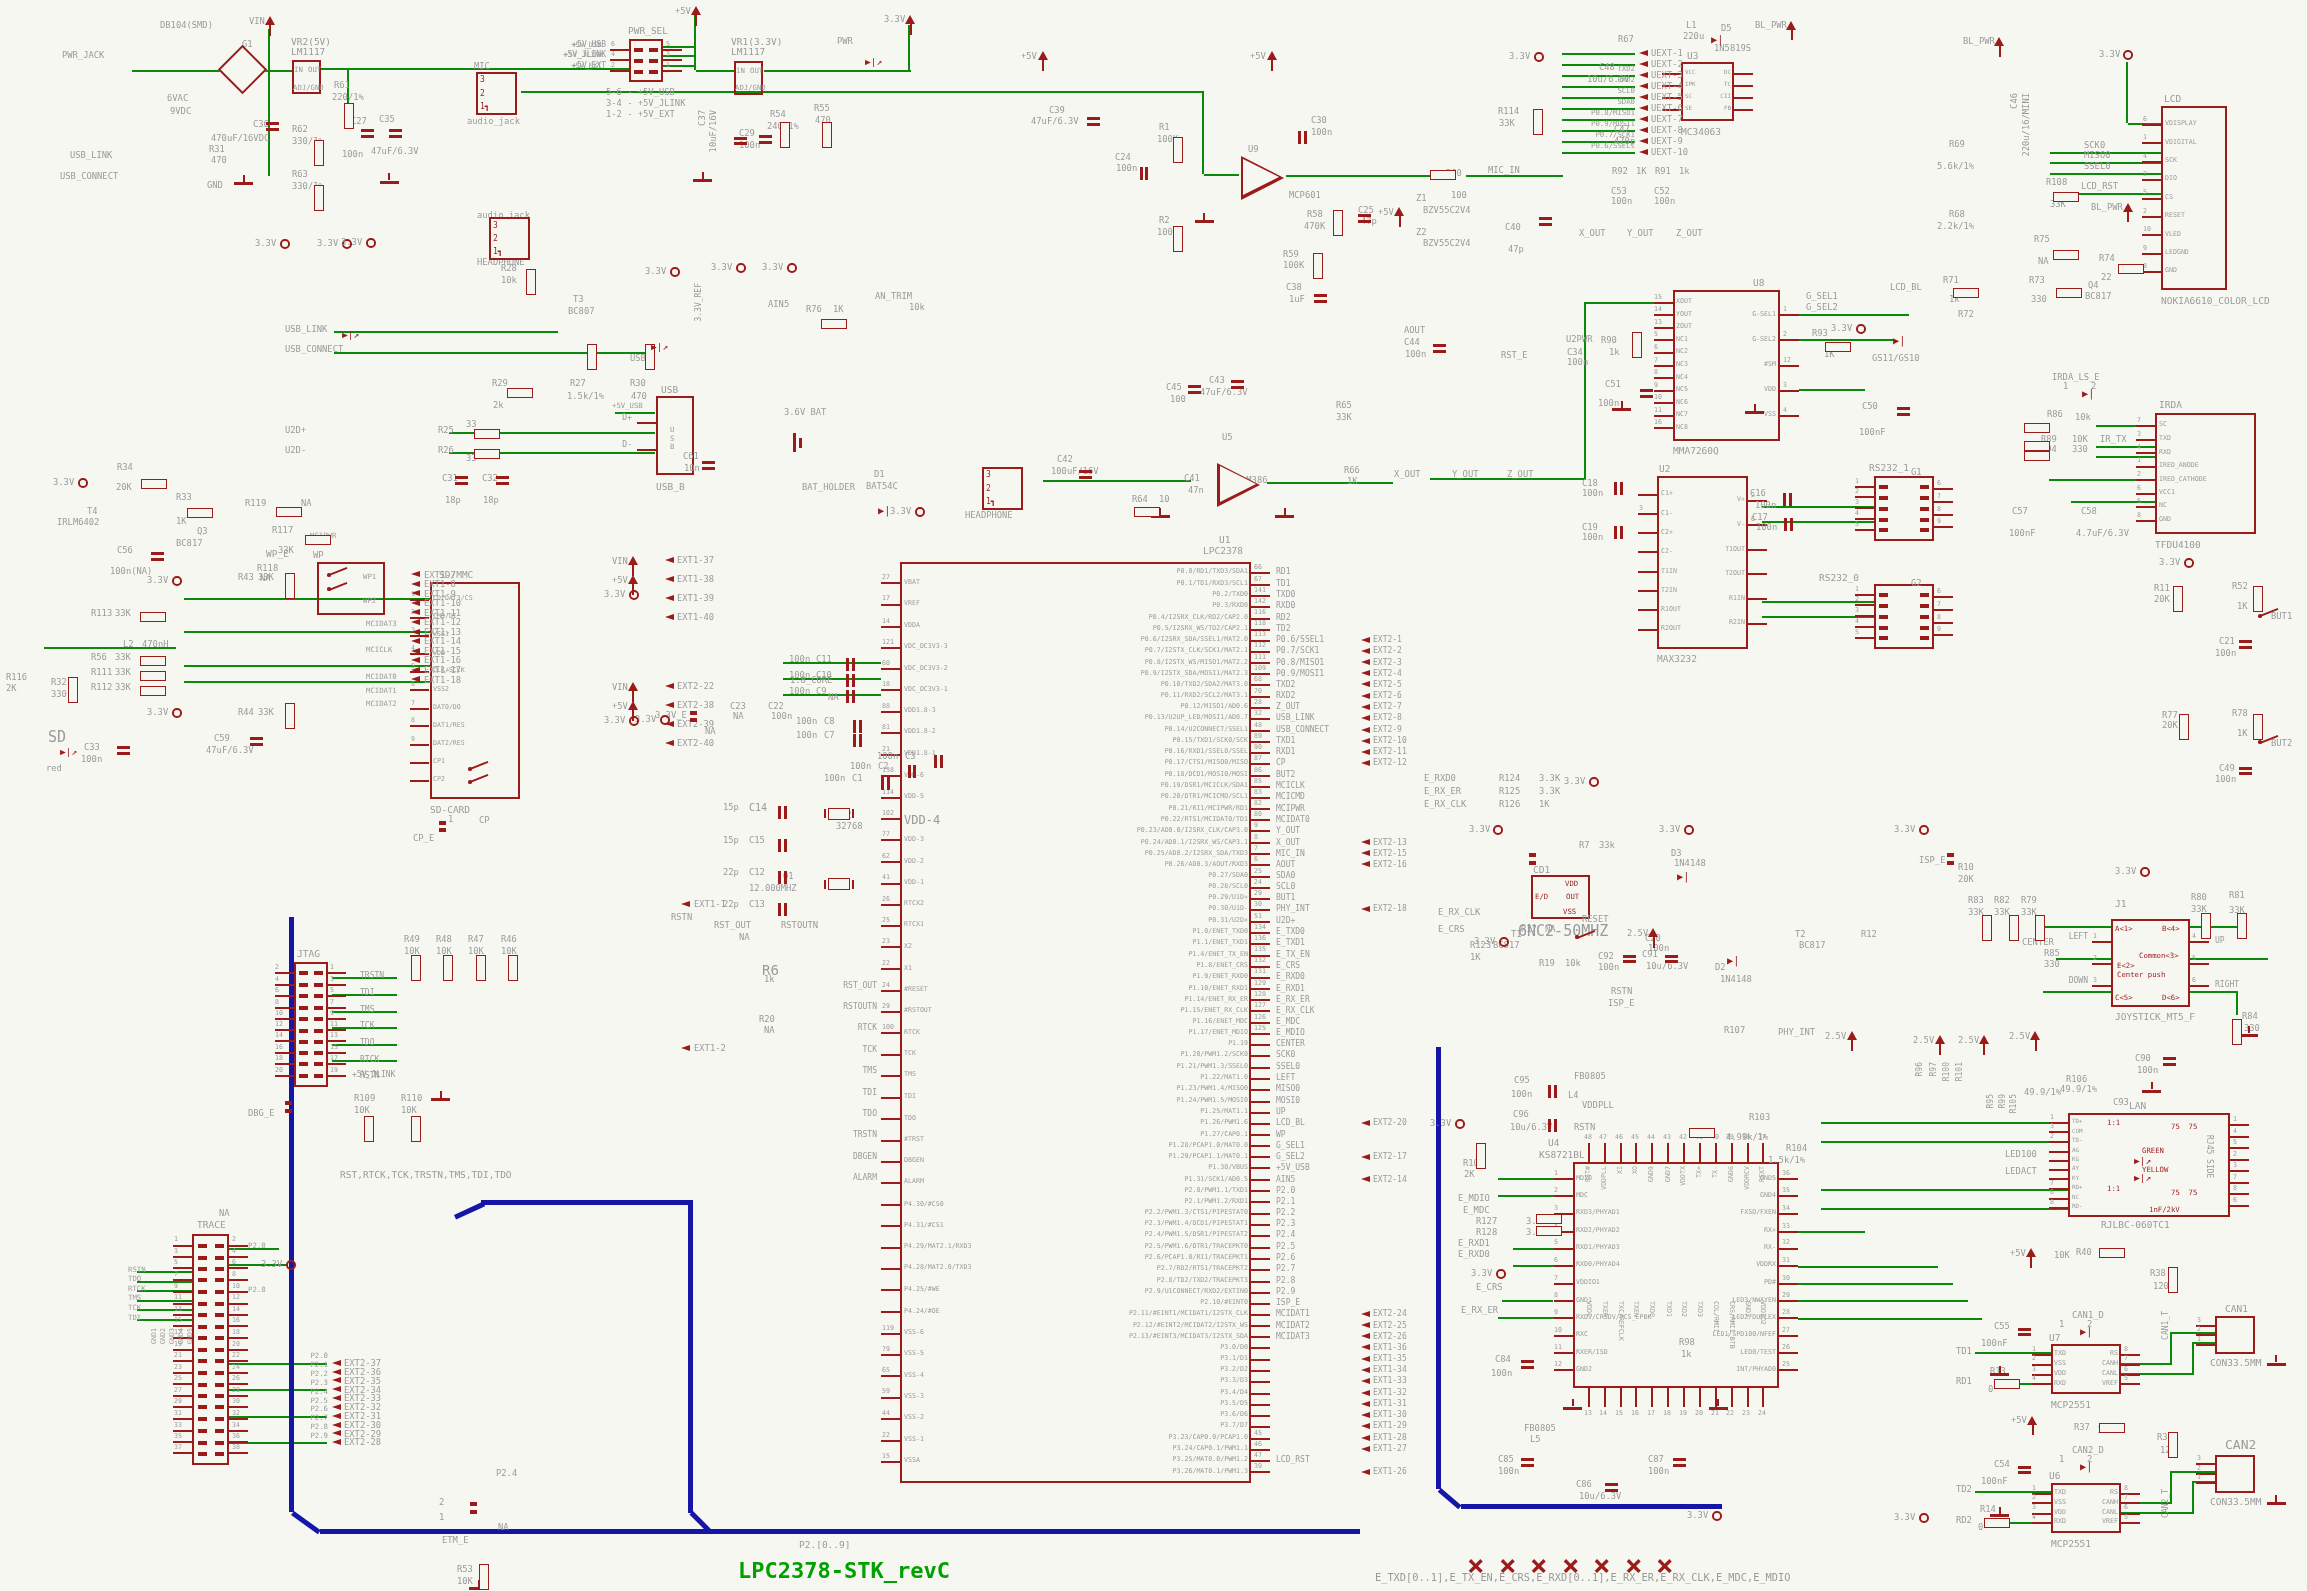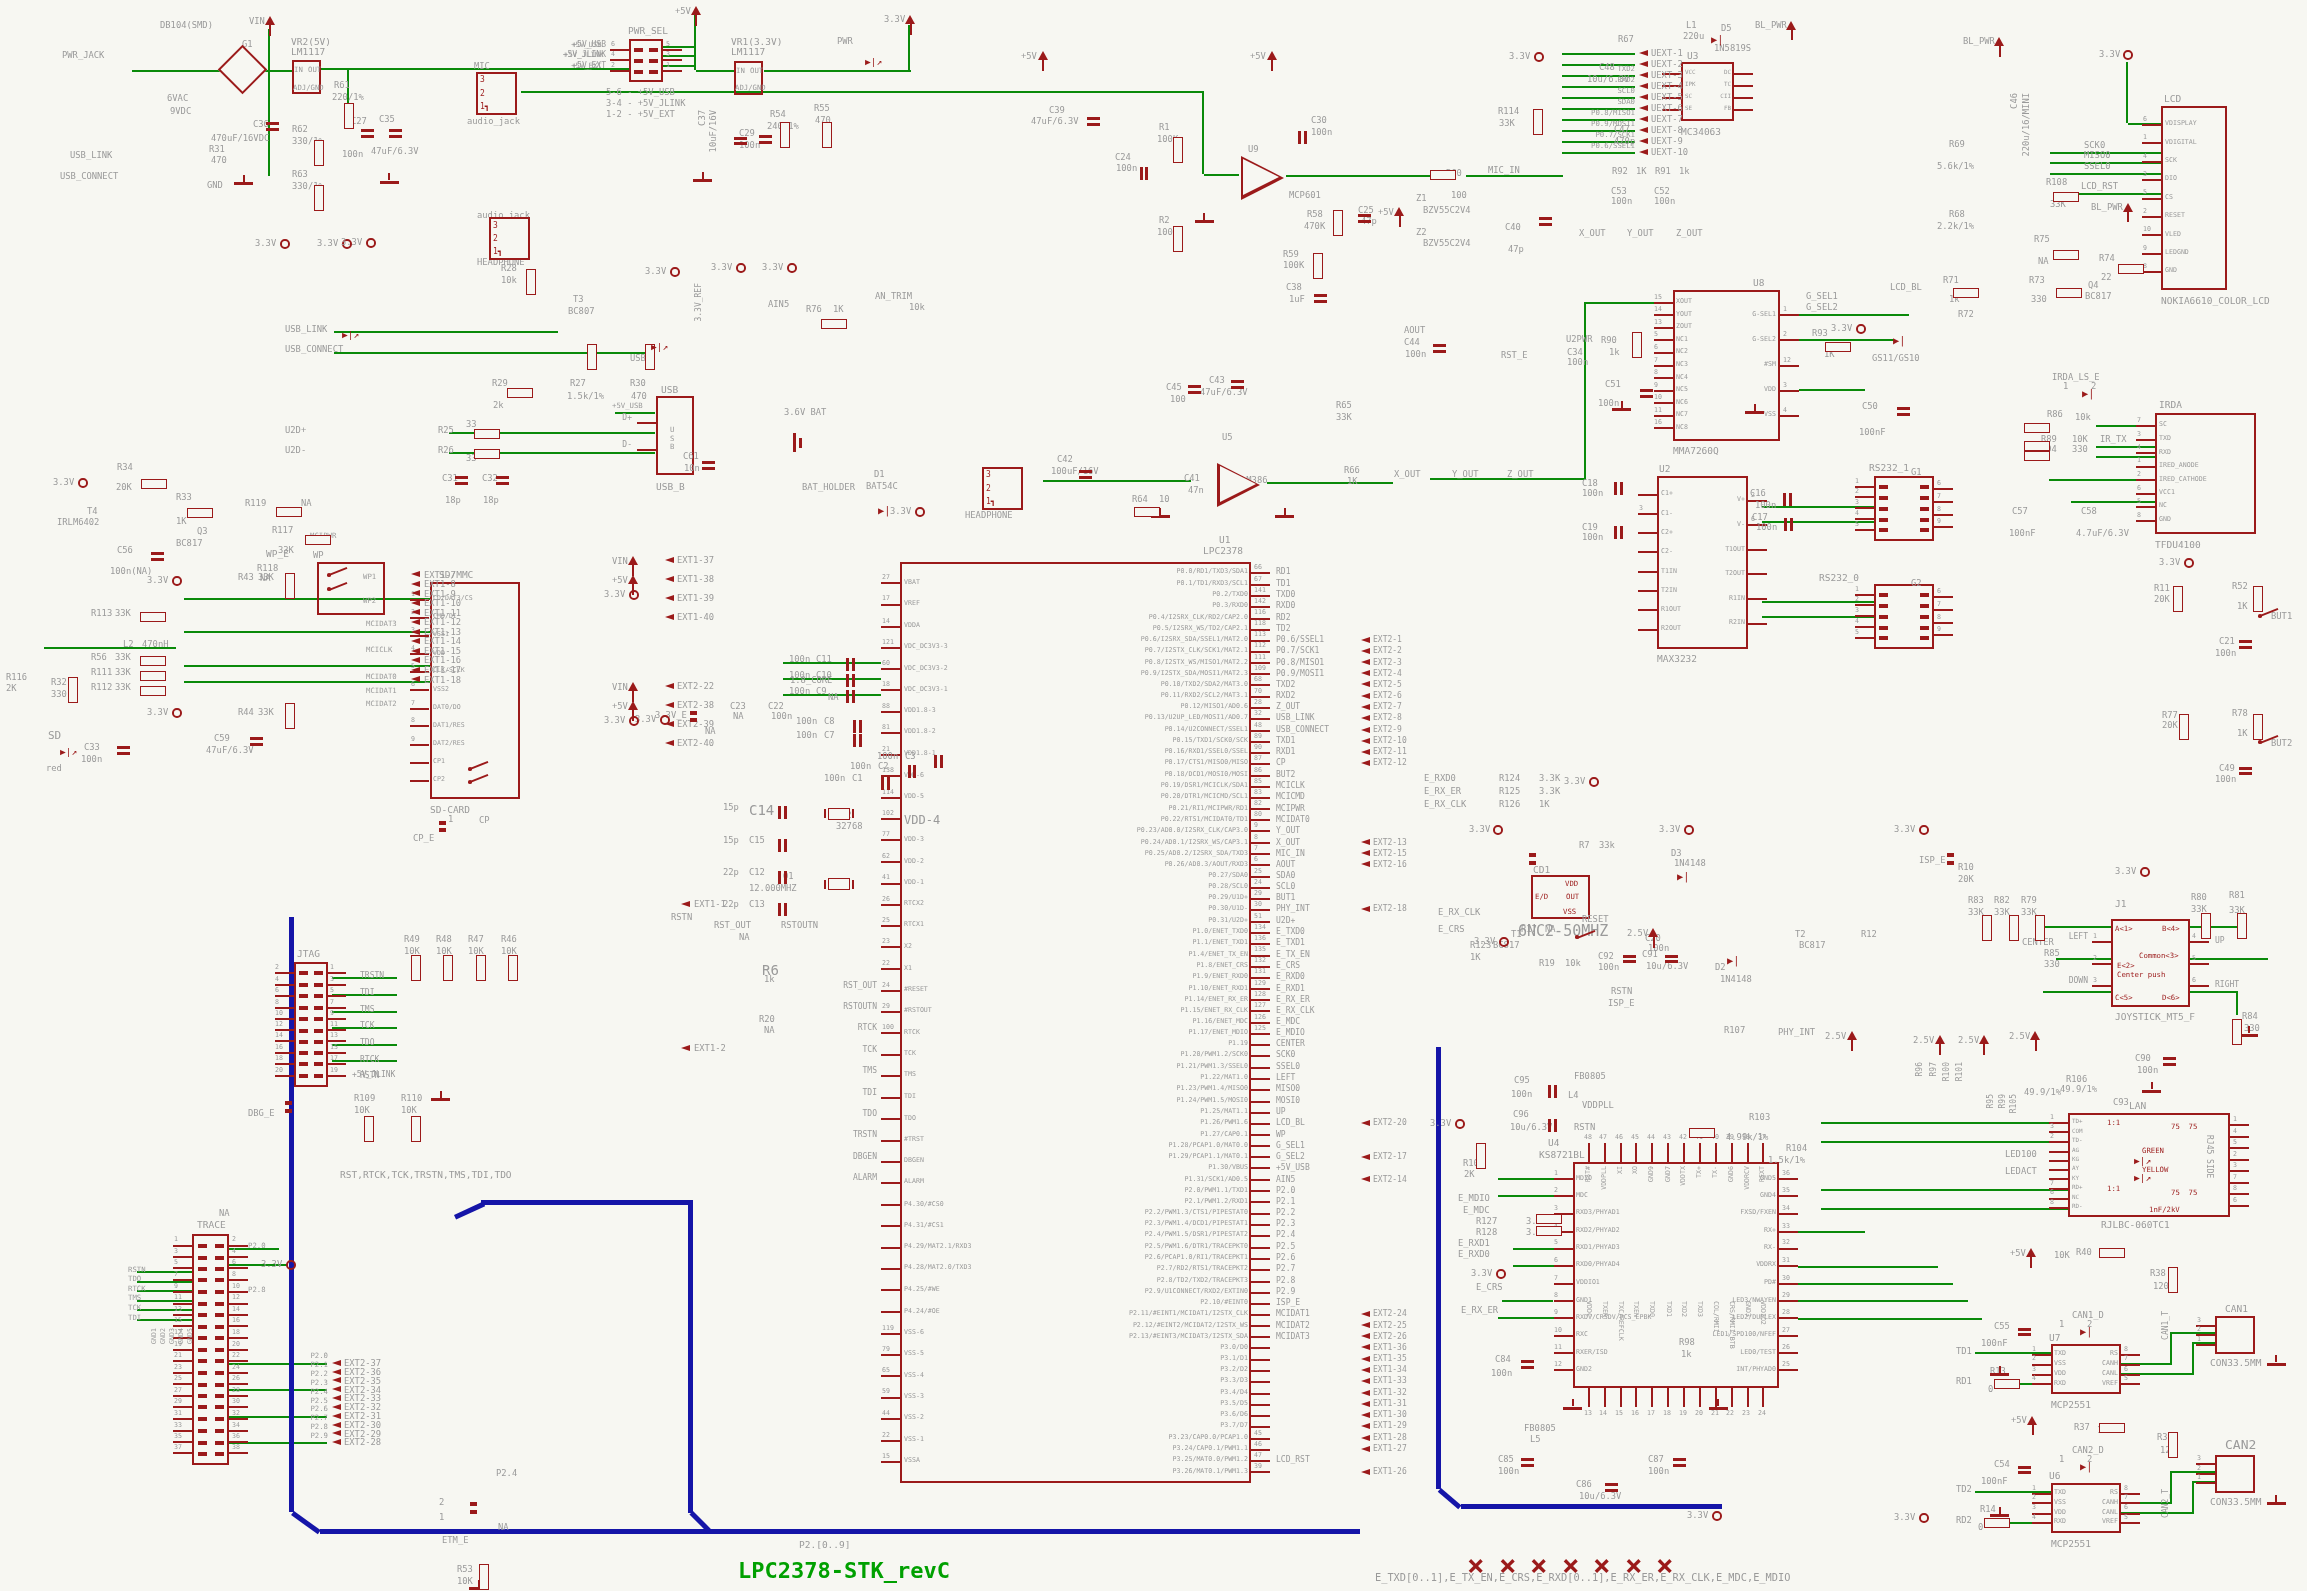--- a/index.html
+++ b/index.html
@@ -1791,21 +1791,21 @@
     <div class="lbl" style="left: 51px; top: 678px; font-size: 8.8px;">R32</div>
     <div class="lbl" style="left: 51px; top: 690px; font-size: 8.8px;">330</div>
     <div class="lbl" style="left: 5.9px; top: 673px; font-size: 8.8px;">R116</div>
     <div class="lbl" style="left: 5.9px; top: 684px; font-size: 8.8px;">2K</div>
     <div class="lbl" style="left: 123px; top: 640px; font-size: 8.8px;">L2</div>
     <div class="lbl" style="left: 142px; top: 640px; font-size: 8.8px;">470nH</div>
     <div class="lbl" style="left: 214px; top: 734px; font-size: 8.8px;">C59</div>
     <div class="lbl" style="left: 206px; top: 746px; font-size: 8.8px;">47uF/6.3V</div>
     <div class="lbl" style="left: 84px; top: 743px; font-size: 8.8px;">C33</div>
     <div class="lbl" style="left: 81px; top: 755px; font-size: 8.8px;">100n</div>
-    <div class="lbl" style="left: 48px; top: 730px; font-size: 11px;">SD</div>
+    <div class="lbl" style="left: 48px; top: 730px; font-size: 15px;">SD</div>
     <div class="lbl" style="left: 46px; top: 764px; font-size: 8.8px;">red</div>
     <div class="lbl" style="left: 413px; top: 834px; font-size: 8.8px;">CP_E</div>
     <div class="lbl" style="left: 479px; top: 816px; font-size: 8.8px;">CP</div>
     <div class="lbl" style="left: 448px; top: 815px; font-size: 8.8px;">1</div>
     <div class="lbl" style="left: 313px; top: 551px; font-size: 8.8px;">WP</div>
     <div class="lbl" style="left: 366px; top: 620px; font-size: 7.3px;">MCIDAT3</div>
     <div class="lbl" style="left: 366px; top: 646px; font-size: 7.3px;">MCICLK</div>
     <div class="lbl" style="left: 366px; top: 673px; font-size: 7.3px;">MCIDAT0</div>
     <div class="lbl" style="left: 366px; top: 687px; font-size: 7.3px;">MCIDAT1</div>
     <div class="lbl" style="left: 366px; top: 700px; font-size: 7.3px;">MCIDAT2</div>
@@ -1827,21 +1827,21 @@
     <div class="lbl" style="left: 824px; top: 717px; font-size: 8.8px;">C8</div>
     <div class="lbl" style="left: 796px; top: 731px; font-size: 8.8px;">100n</div>
     <div class="lbl" style="left: 824px; top: 731px; font-size: 8.8px;">C7</div>
     <div class="lbl" style="left: 877px; top: 752px; font-size: 8.8px;">100n</div>
     <div class="lbl" style="left: 905px; top: 752px; font-size: 8.8px;">C3</div>
     <div class="lbl" style="left: 850px; top: 762px; font-size: 8.8px;">100n</div>
     <div class="lbl" style="left: 878px; top: 762px; font-size: 8.8px;">C2</div>
     <div class="lbl" style="left: 824px; top: 774px; font-size: 8.8px;">100n</div>
     <div class="lbl" style="left: 852px; top: 774px; font-size: 8.8px;">C1</div>
     <div class="lbl" style="left: 723px; top: 803px; font-size: 8.8px;">15p</div>
-    <div class="lbl" style="left: 749px; top: 803px; font-size: 14px;">C14</div>
+    <div class="lbl" style="left: 749px; top: 803px; font-size: 10px;">C14</div>
     <div class="lbl" style="left: 841px; top: 811px; font-size: 8.8px;">Q2</div>
     <div class="lbl" style="left: 836px; top: 822px; font-size: 8.8px;">32768</div>
     <div class="lbl" style="left: 723px; top: 836px; font-size: 8.8px;">15p</div>
     <div class="lbl" style="left: 749px; top: 836px; font-size: 8.8px;">C15</div>
     <div class="lbl" style="left: 723px; top: 868px; font-size: 8.8px;">22p</div>
     <div class="lbl" style="left: 749px; top: 868px; font-size: 8.8px;">C12</div>
     <div class="lbl" style="left: 783px; top: 872px; font-size: 8.8px;">Q1</div>
     <div class="lbl" style="left: 749px; top: 884px; font-size: 8.8px;">12.000MHZ</div>
     <div class="lbl" style="left: 723px; top: 900px; font-size: 8.8px;">22p</div>
     <div class="lbl" style="left: 749px; top: 900px; font-size: 8.8px;">C13</div>

